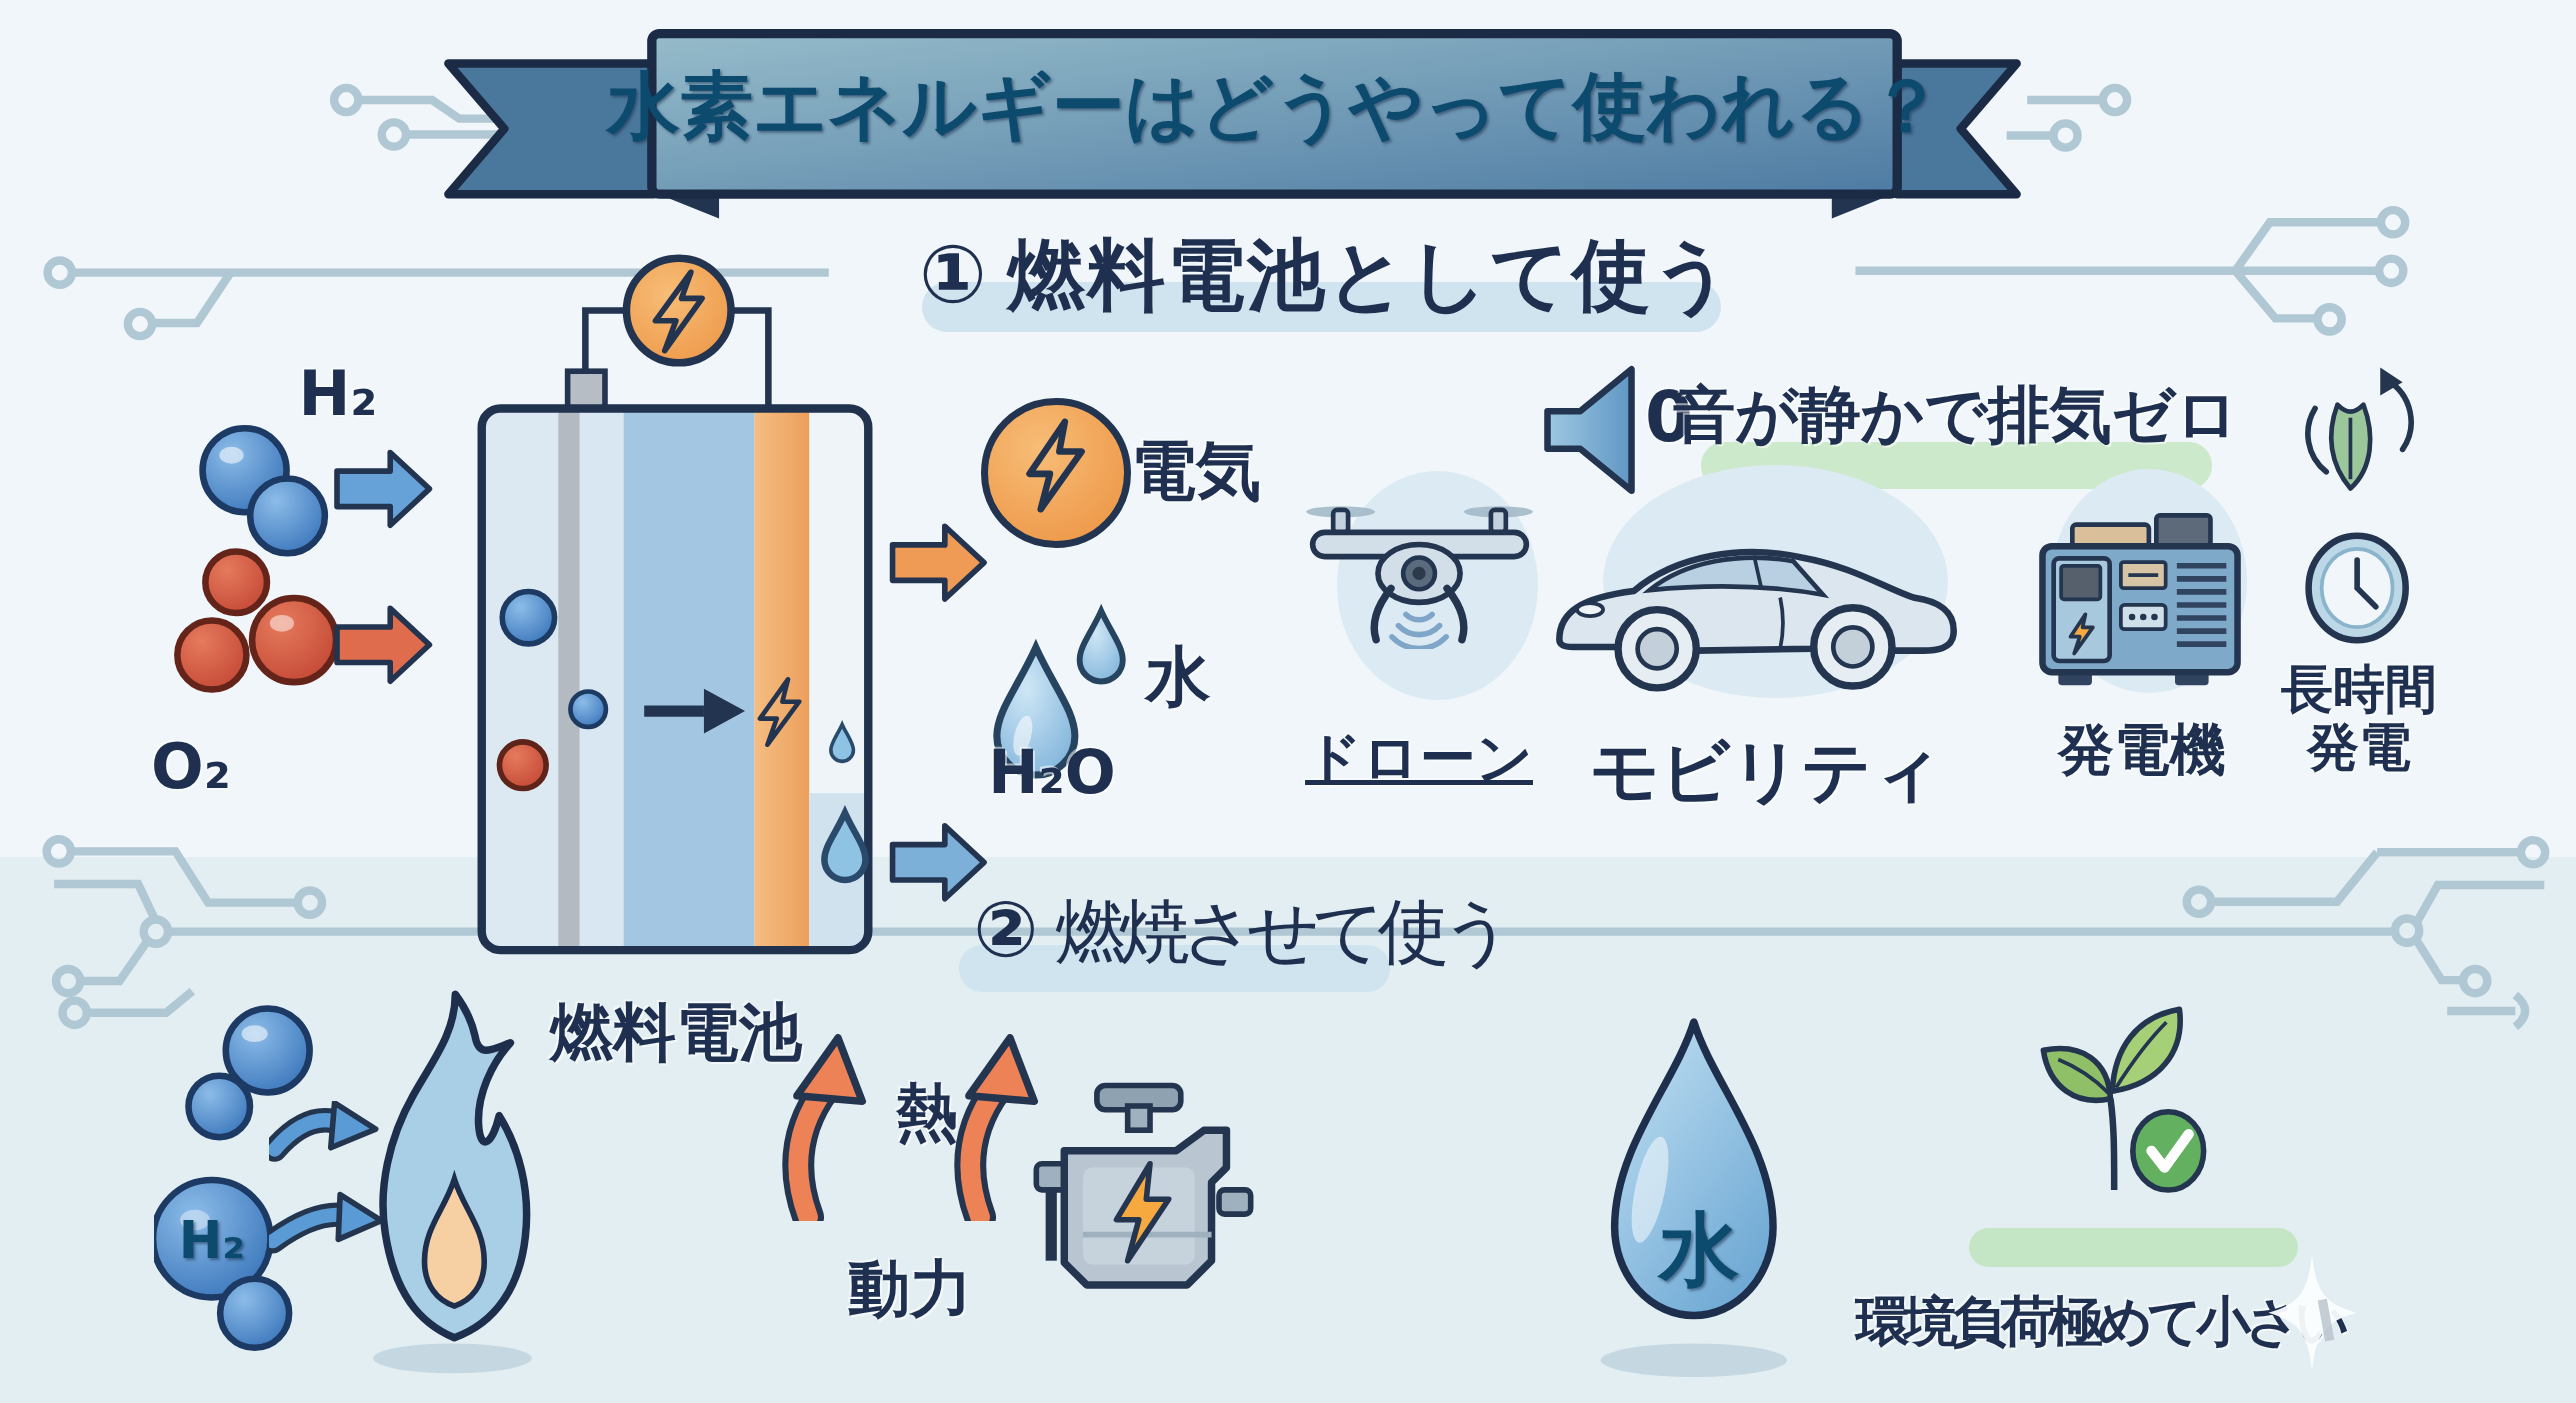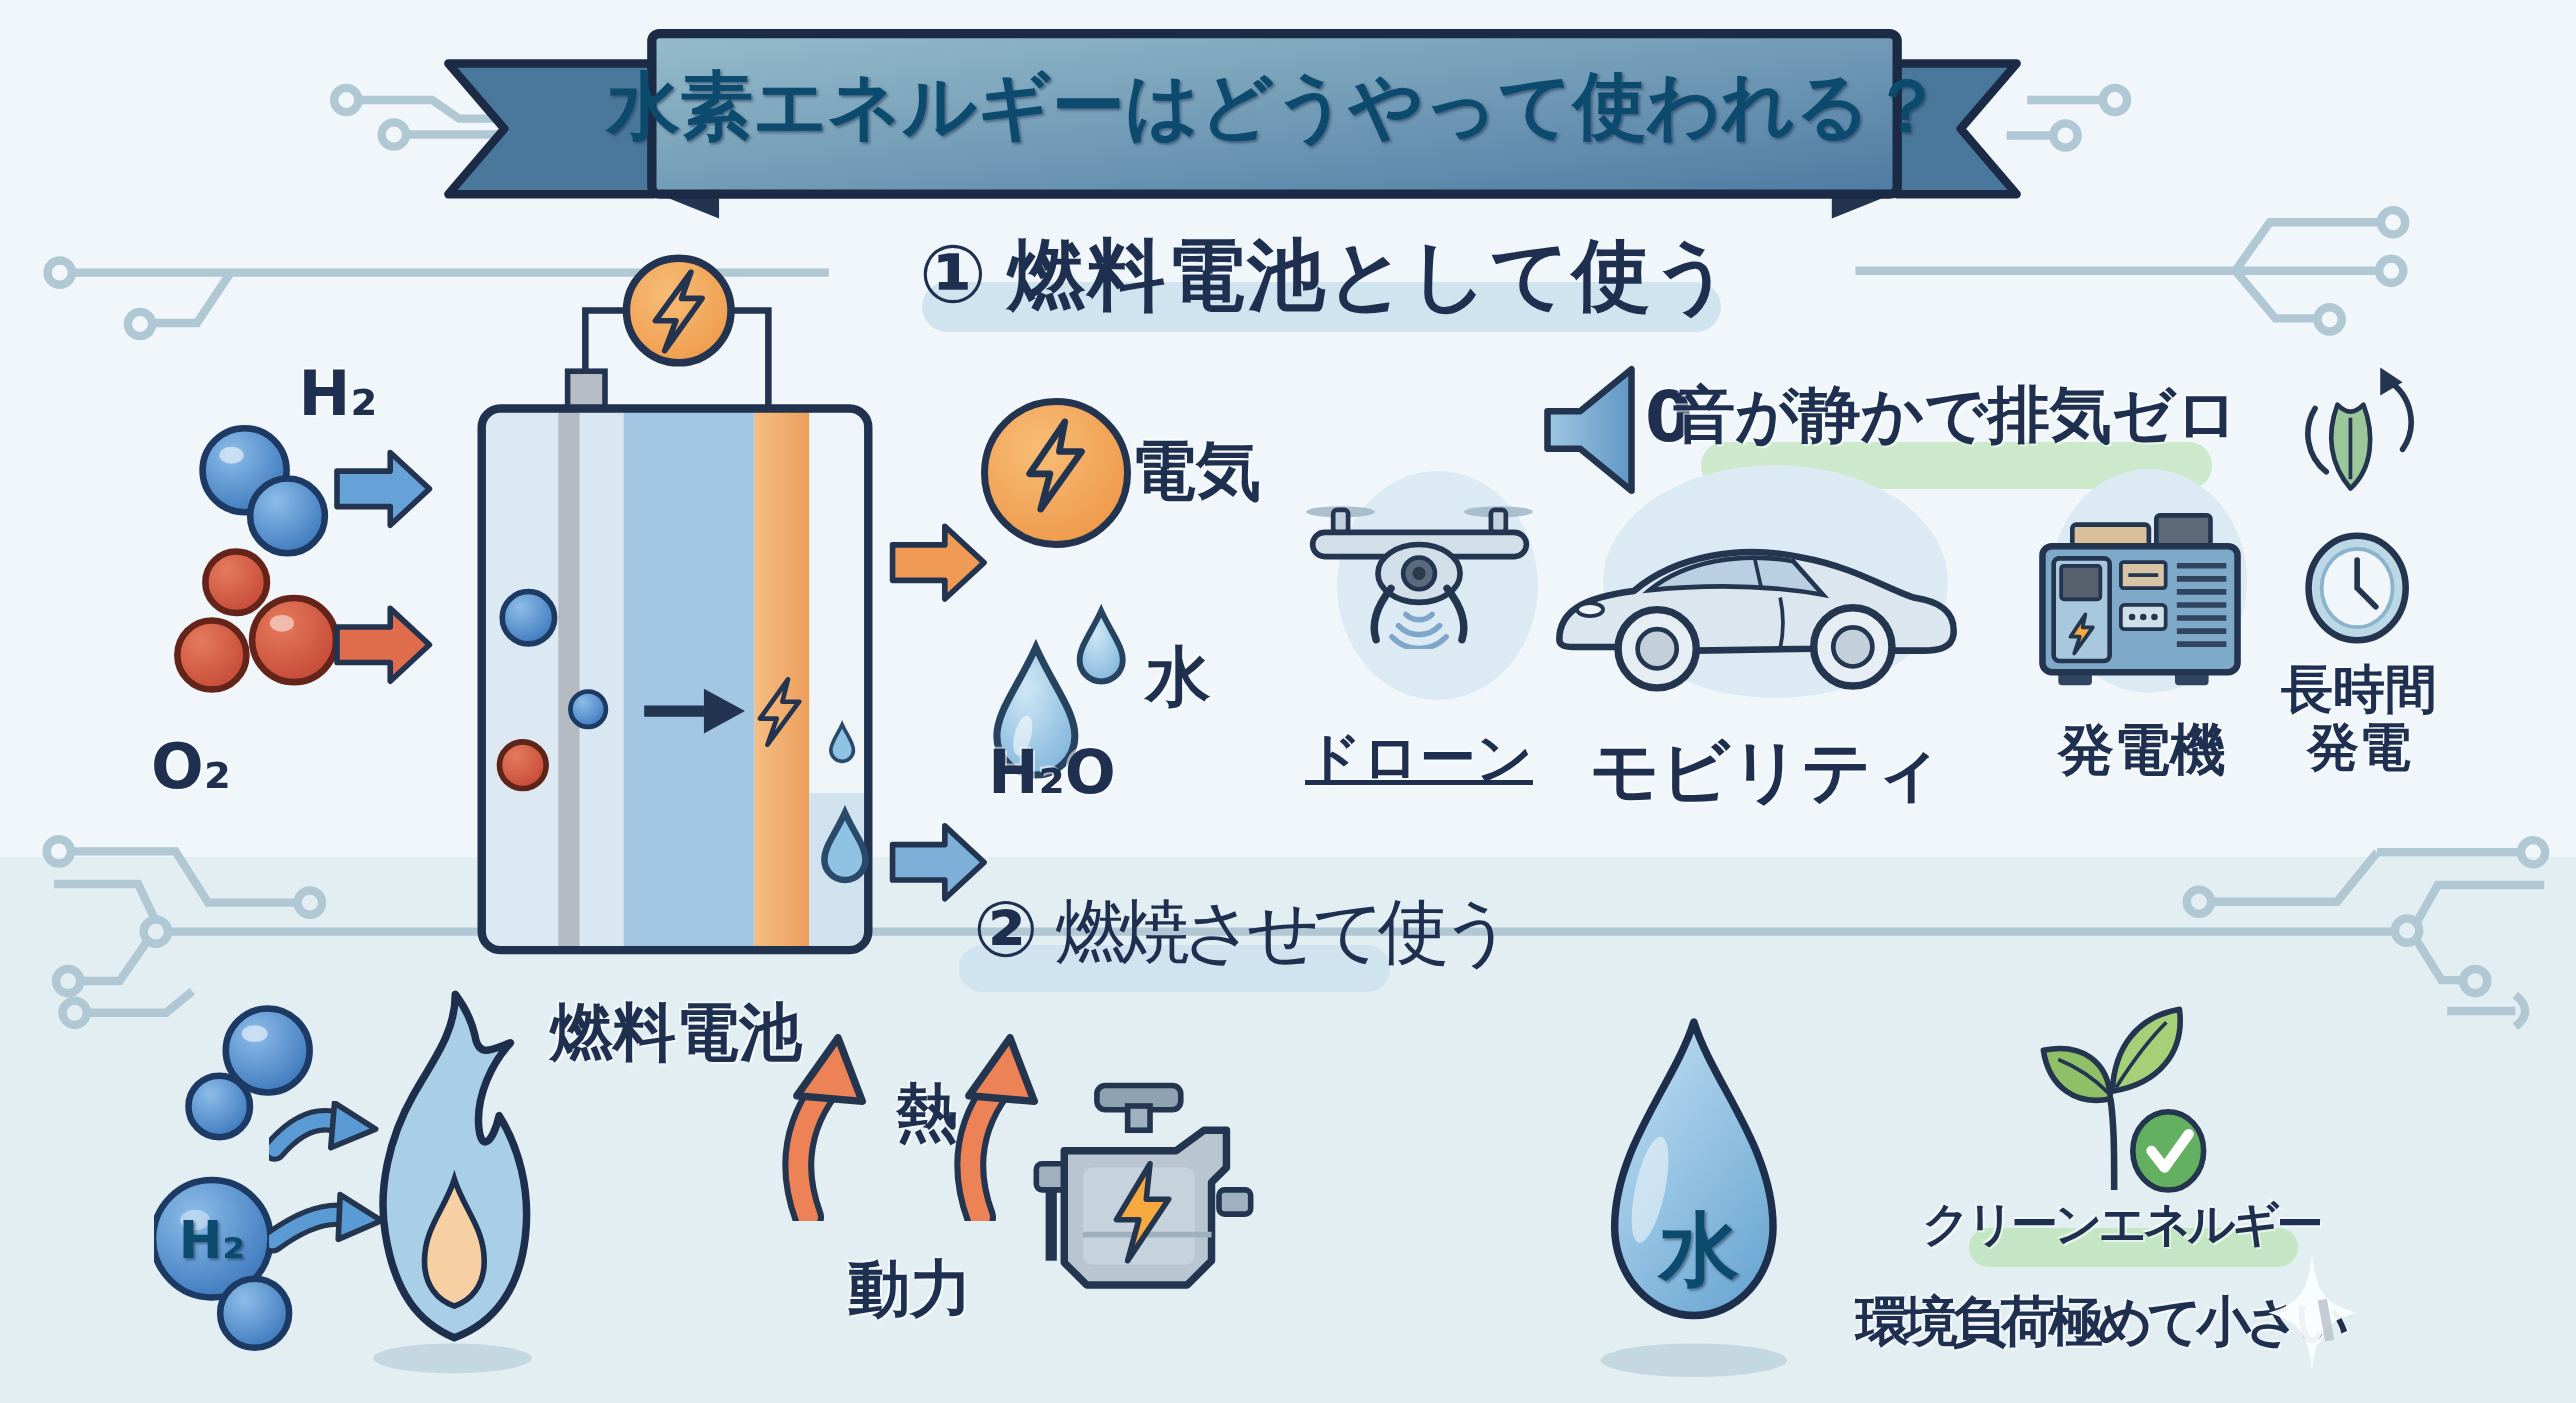--- a/index.html
+++ b/index.html
@@ -346,21 +346,20 @@
   <svg class="abs" style="left:2021px;top:994px;" width="205" height="201" viewBox="0 0 220 215">
     <path d="M100 210 C100 168 100 140 96 112" stroke="#243550" stroke-width="7" fill="none"></path>
     <path d="M96 112 C60 120 30 100 24 60 C66 52 94 72 96 112 Z" fill="#8fc068" stroke="#243550" stroke-width="6" stroke-linejoin="round"></path>
     <path d="M98 104 C100 58 124 24 170 16 C176 62 148 96 98 104 Z" fill="#a5d077" stroke="#243550" stroke-width="6" stroke-linejoin="round"></path>
     <path d="M40 70 C60 78 80 92 94 106 M156 30 C136 50 116 78 102 100" stroke="#243550" stroke-width="4" fill="none"></path>
     <ellipse cx="158" cy="168" rx="38" ry="42" fill="#63b061" stroke="#243550" stroke-width="6"></ellipse>
     <path d="M140 168 L154 186 L180 150" stroke="#ffffff" stroke-width="11" fill="none" stroke-linecap="round" stroke-linejoin="round"></path>
   </svg>
 
   <div class="hl" style="left:1969px;top:1228px;width:329px;height:39px;background:#c5e6c4;border-radius:19.6px;"></div>
-  <div class="lbl" style="left:2121px;top:1193px;font-size:47px;letter-spacing:-3.7px;">クリーンエネルギー</div>
   <div class="lbl" style="left:2100px;top:1286px;font-size:54px;letter-spacing:-5.6px;">環境負荷極めて小さい</div>
 
   <svg class="abs" style="left:2268px;top:1255px;" width="89" height="121" viewBox="0 0 95 130">
     <path d="M47 0 C52 40 60 52 95 62 C60 72 52 84 47 124 C42 84 34 72 0 62 C34 52 42 40 47 0 Z" fill="#fbfdfe" opacity=".95"></path>
     <path d="M58 48 L66 92" stroke="#b9c2cc" stroke-width="10" opacity=".8"></path>
   </svg>
 
 </div>
 
 

